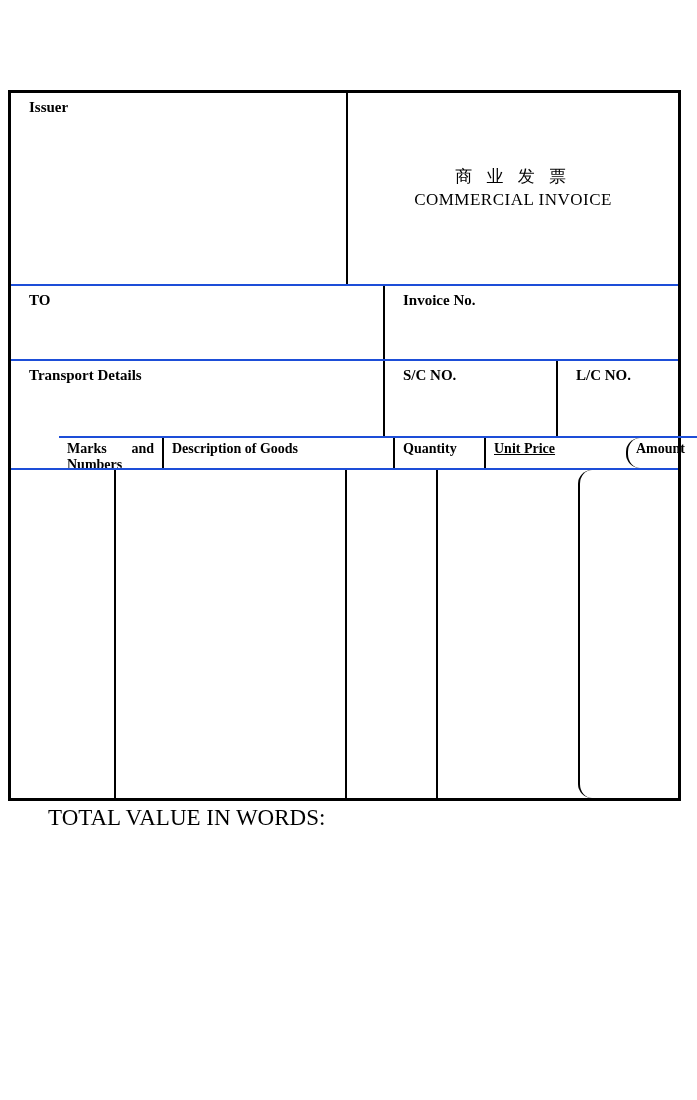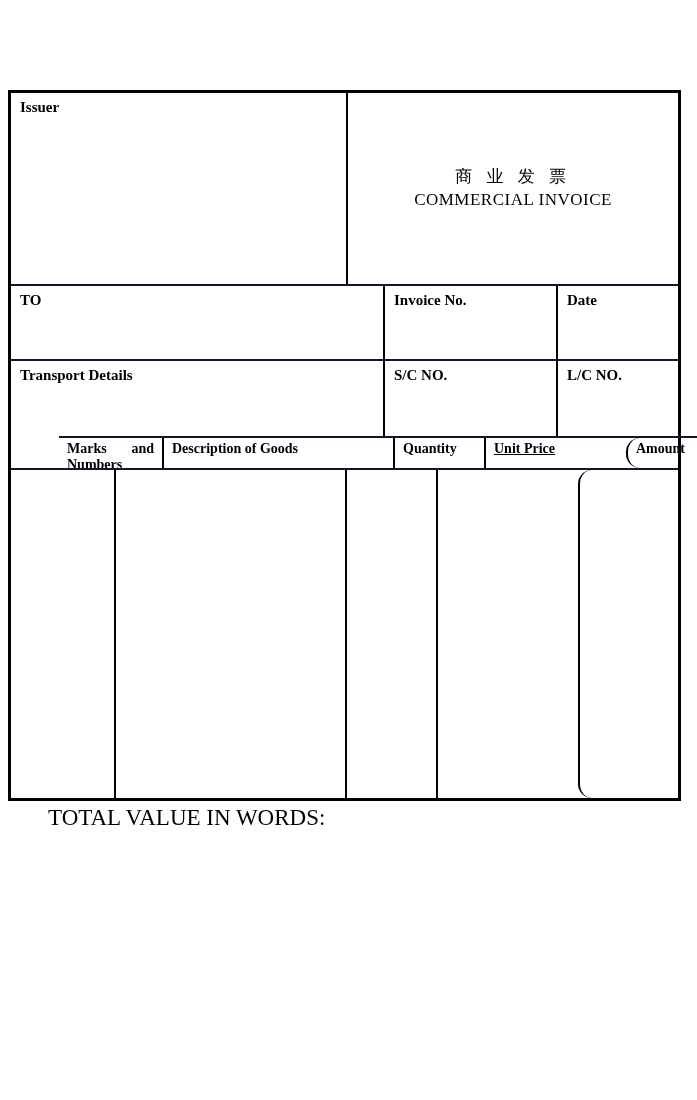--- a/index.html
+++ b/index.html
@@ -26,30 +26,30 @@
     display: flex;
     flex-direction: column;
   }
   .row {
     display: flex;
     flex-direction: row;
     box-sizing: border-box;
     width: 100%;
   }
   .row + .row {
-    border-top: 2px solid #0f172a;
+    border-top: 2px solid #1d4ed8;
   }
   .row-issuer   { height: 191px; }
   .row-to       { height: 75px; }
   .row-transport{ height: 77px; }
   .row-colhead  { height: 32px; margin-left: 48px; }
   .row-body     { flex: 1; }
   .cell {
     box-sizing: border-box;
-    padding: 5px 9px;
+    padding: 5px 18px;
     overflow: hidden;
   }
   .cell + .cell {
     border-left: 2px solid #000000;
   }
   .label {
     font-weight: bold;
     font-size: 15px;
     line-height: 1.2;
   }
@@ -127,24 +127,20 @@
 
   <div class="row row-to">
     <div class="cell cell-wide">
       <div class="label">TO</div>
       <div></div>
     </div>
     <div class="cell cell-mid">
       <div class="label">Invoice No.</div>
       <div></div>
     </div>
-    <div class="cell cell-last">
-      <div class="label">Date</div>
-      <div></div>
-    </div>
   </div>
 
   <div class="row row-transport">
     <div class="cell cell-wide">
       <div class="label">Transport Details</div>
       <div></div>
     </div>
     <div class="cell cell-mid">
       <div class="label">S/C NO.</div>
       <div></div>

